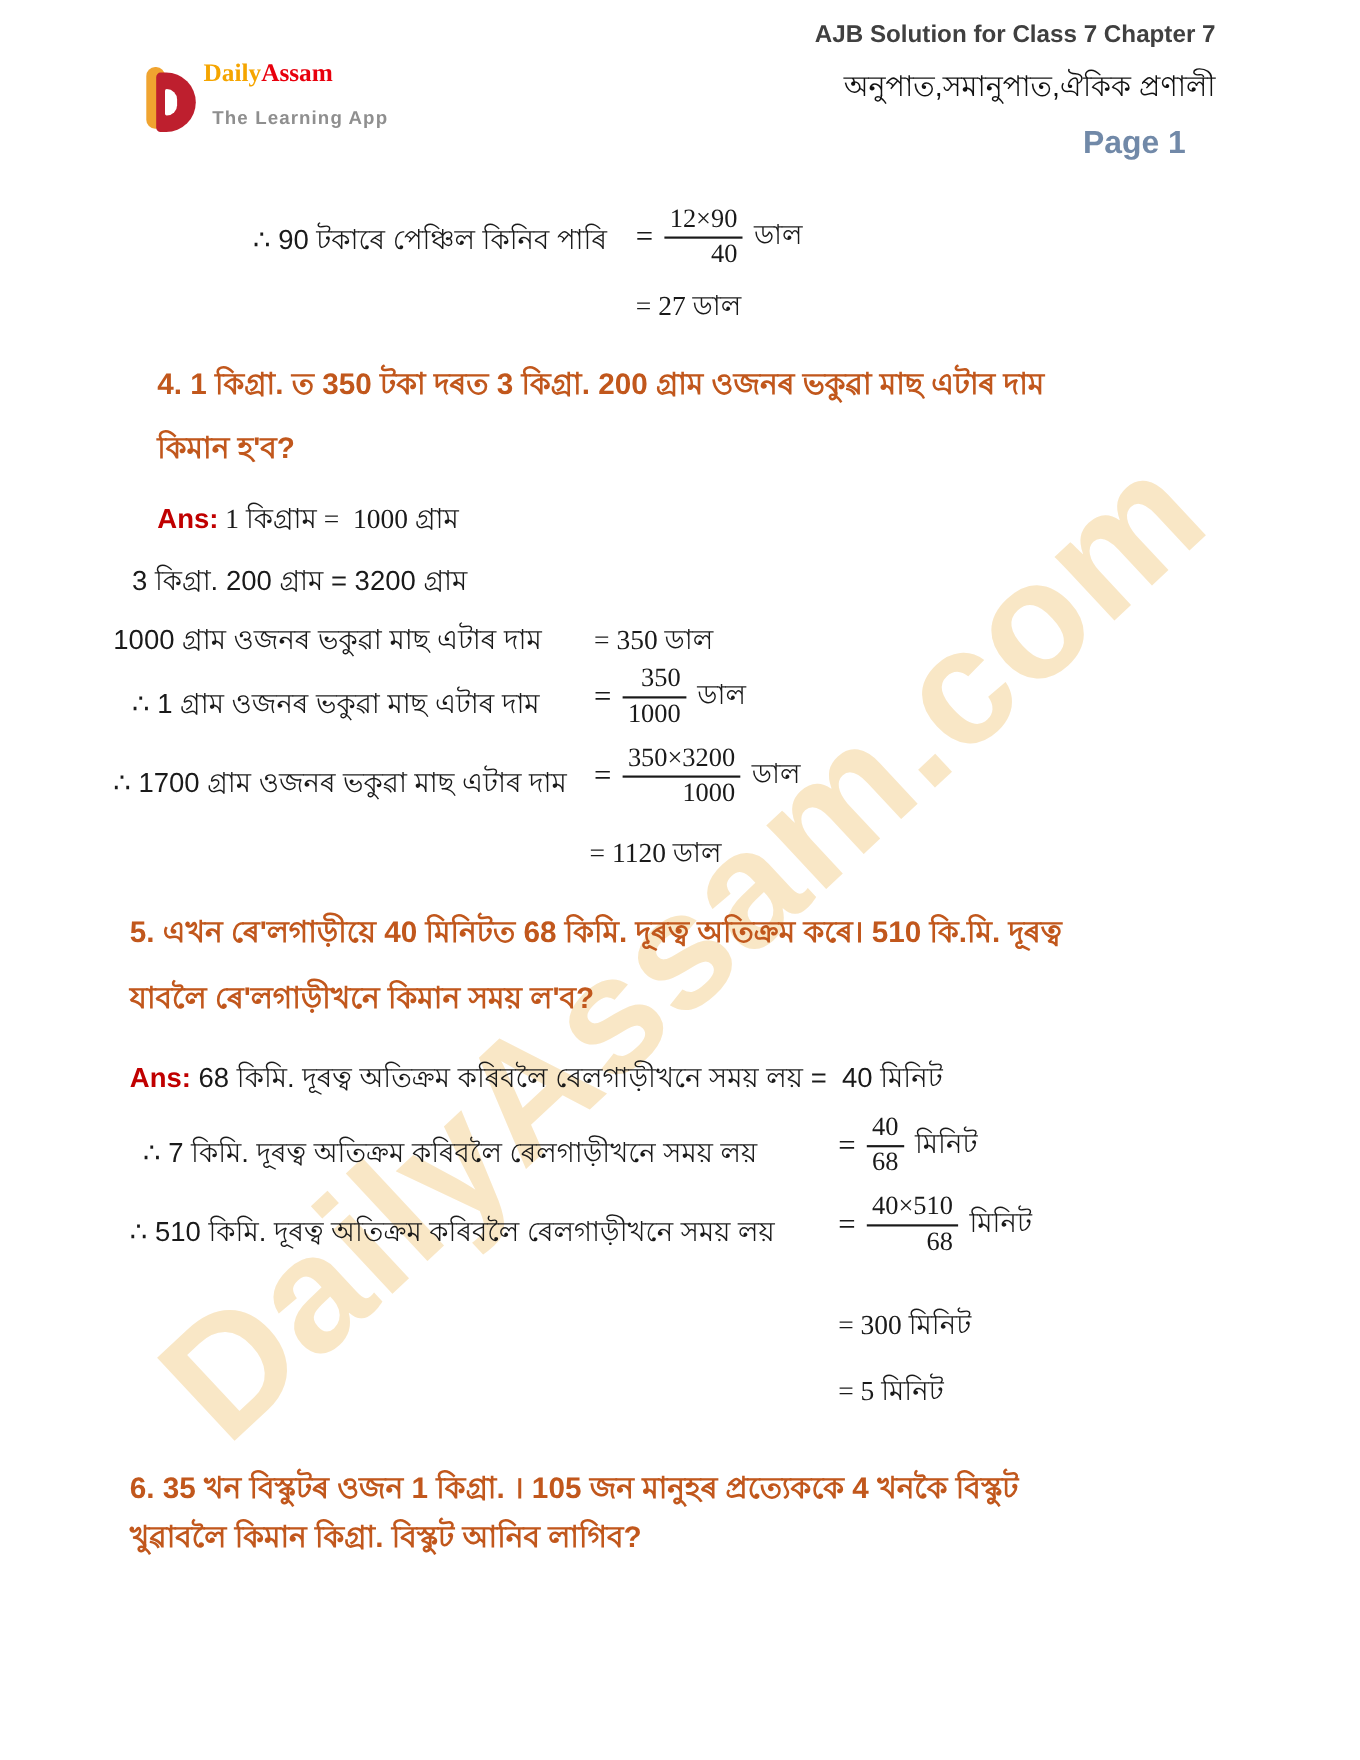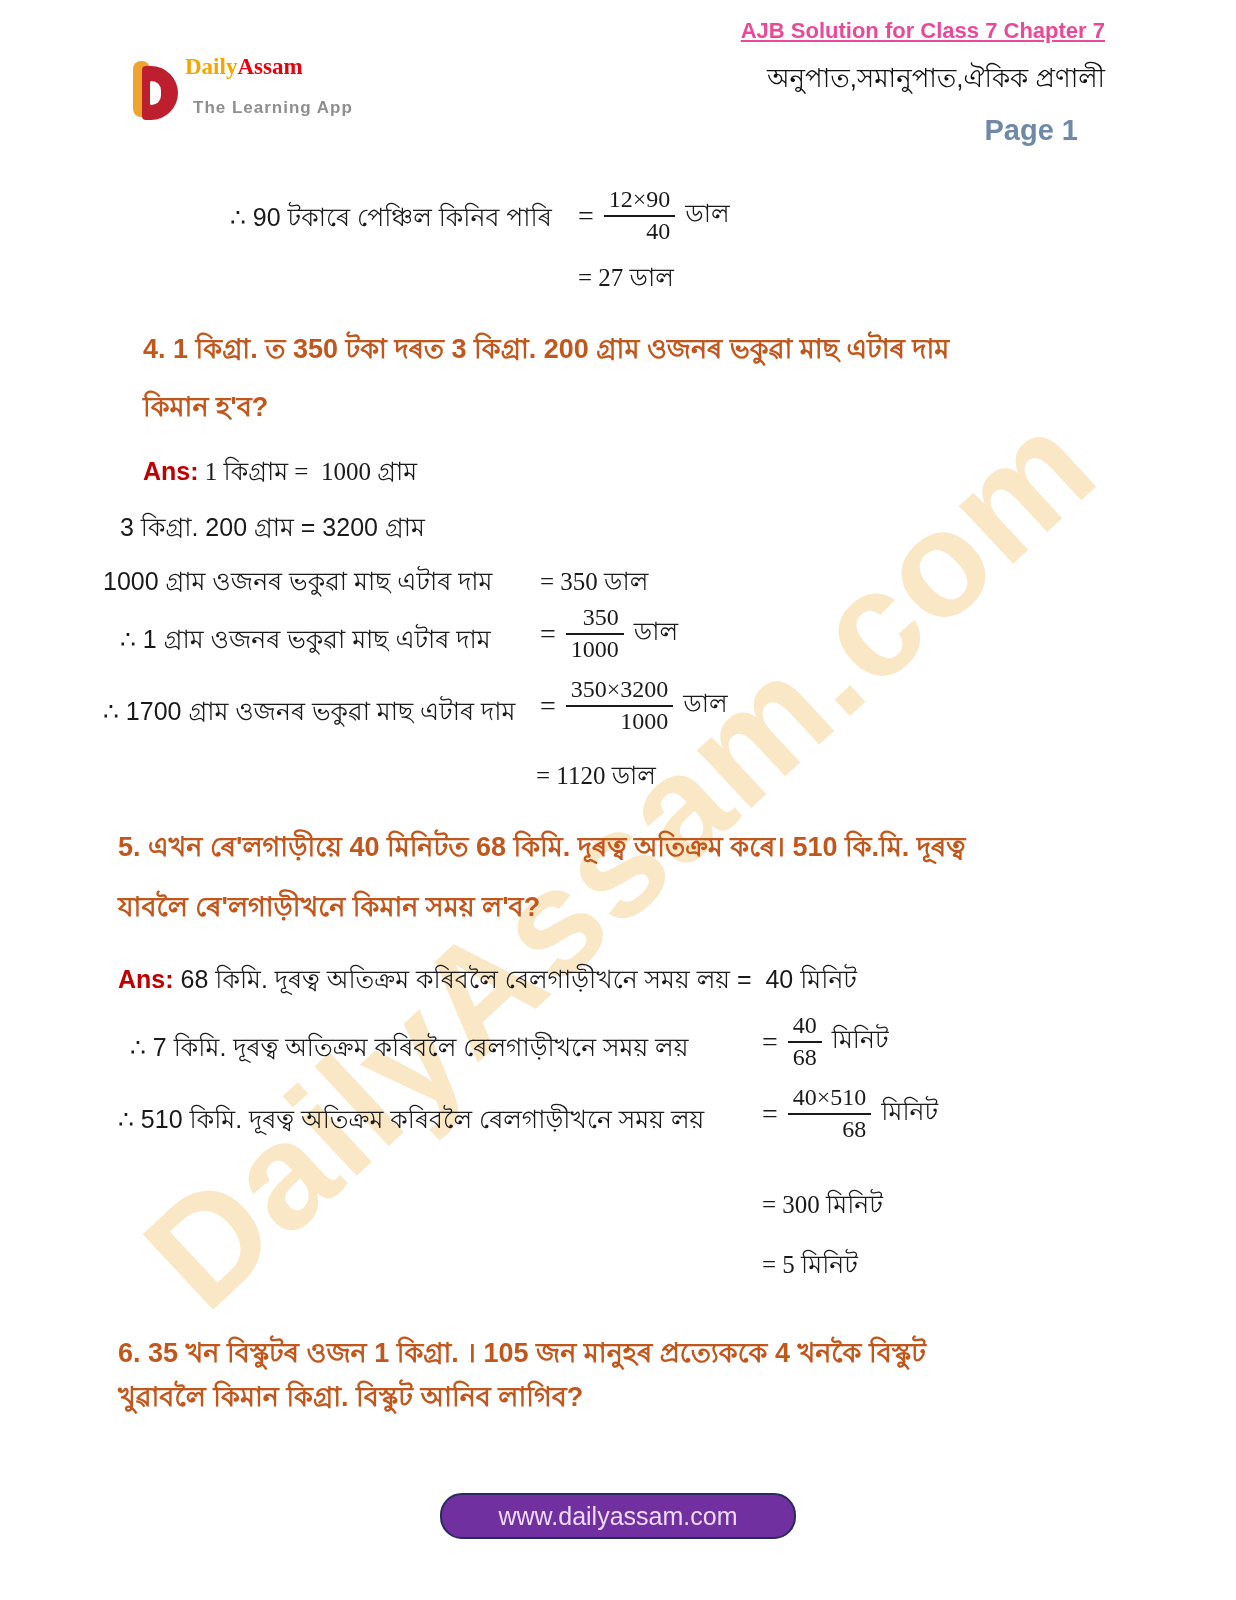--- a/index.html
+++ b/index.html
@@ -8,21 +8,21 @@
   .abs{position:absolute;z-index:1;}
   .keep-sp{white-space:pre-wrap;}
 
   
   .watermark{position:absolute;left:620px;top:860px;z-index:0;
     transform:translate(-50%,-50%) rotate(-43deg);
     font-size:150px;font-weight:bold;letter-spacing:2px;white-space:nowrap;
     color:#f9e7c6;font-family:"Liberation Sans",sans-serif;}
 
   
-  .doc-title{right:131px;top:18px;text-align:right;font-size:22px;font-weight:bold;color:#ec4899;text-decoration:underline;}
+  .doc-title{right:131px;top:18px;text-align:right;font-size:22px;font-weight:bold;color:#404040;}
   .doc-subtitle{right:131px;top:58px;text-align:right;font-size:26px;color:#111;}
   .page-label{right:158px;top:114px;text-align:right;font-size:29px;font-weight:bold;color:#7189a8;}
 
   
   .logo{left:133px;top:58px;width:260px;height:64px;}
   .logo-bar{position:absolute;left:0;top:3px;width:17px;height:56px;background:#f0a430;border-radius:8px;}
   .logo-d{position:absolute;left:9px;top:8px;width:36px;height:54px;background:#be1f2e;
           border-radius:4px 27px 27px 4px;}
   .logo-d-hole{position:absolute;left:8px;top:15px;width:11px;height:24px;background:#ffffff;
           border-radius:2px 12px 12px 2px;}
@@ -139,17 +139,14 @@
     </span>
     <span>মিনিট</span>
   </div>
 
   <div class="abs body-line math" style="left:762px;top:1185px;">= 300 মিনিট</div>
   <div class="abs body-line math" style="left:762px;top:1245px;">= 5 মিনিট</div>
 
   <div class="abs q-title keep-sp" style="left:118px;top:1332px;">6.  35 খন বিস্কুটৰ ওজন 1 কিগ্ৰা.  । 105 জন মানুহৰ প্ৰত্যেককে 4 খনকৈ বিস্কুট</div>
   <div class="abs q-title" style="left:118px;top:1376px;">খুৱাবলৈ কিমান কিগ্ৰা. বিস্কুট আনিব লাগিব?</div>
 
-  <div class="abs footer-pill">
-    <span>www.dailyassam.com</span>
-  </div>
 
 </div>
 
 </body></html>

